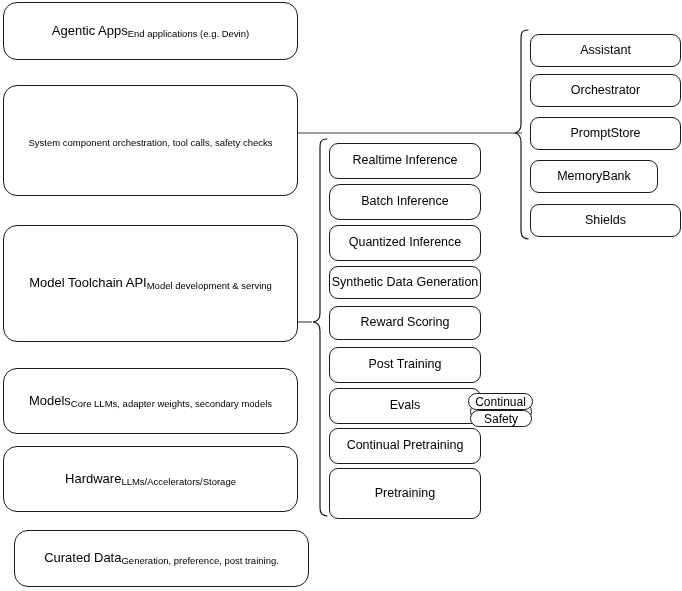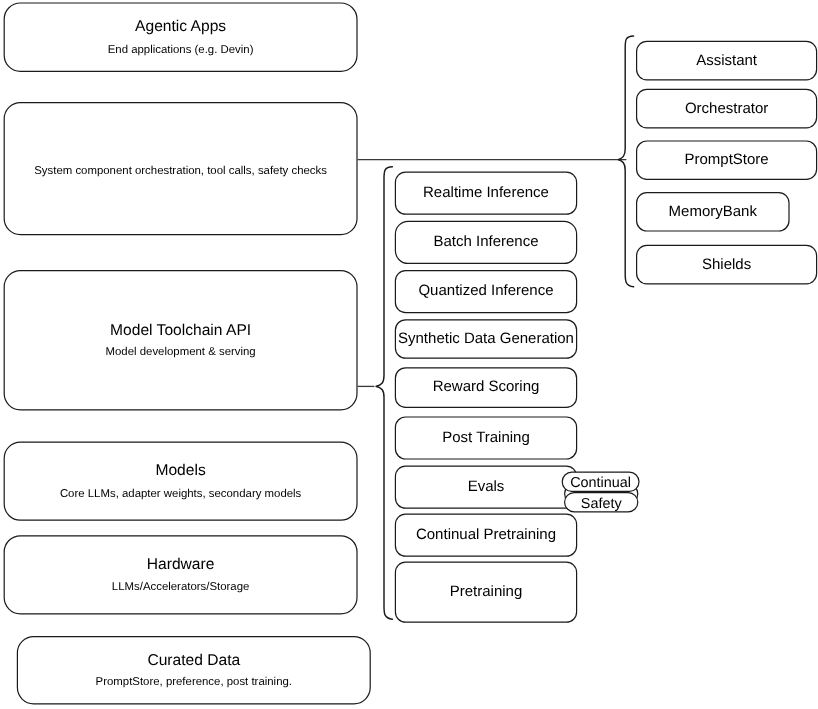--- a/index.html
+++ b/index.html
@@ -20,21 +20,21 @@
     left: 0; top: 0;
     width: 682px;
     height: 591px;
   }
   .node {
     position: absolute;
     box-sizing: border-box;
     border: 1px solid #1a1a1a;
     background: #ffffff;
     display: flex;
-    flex-direction: column;
+    flex-direction: row;
     align-items: center;
     justify-content: center;
     text-align: center;
     line-height: 1.25;
   }
   
   .layer {
     border-radius: 14px;
     padding: 4px 10px;
   }
@@ -123,21 +123,21 @@
     <div class="subtitle">Core LLMs, adapter weights, secondary models</div>
   </div>
 
   <div class="node layer" style="left:3px; top:446px; width:295px; height:66px;">
     <div class="title">Hardware</div>
     <div class="subtitle">LLMs/Accelerators/Storage</div>
   </div>
 
   <div class="node layer" style="left:3px; top:530px; width:295px; height:57px;margin-left:11px;">
     <div class="title">Curated Data</div>
-    <div class="subtitle">PromptStore, preference, post training.</div>
+    <div class="subtitle">Generation, preference, post training.</div>
   </div>
 
   <div class="node chip" style="left:329px; top:143px; width:152px; height:36px;">
     <span>Realtime Inference</span>
   </div>
   <div class="node chip" style="left:329px; top:184px; width:152px; height:36px;border-radius:11px;">
     <span>Batch Inference</span>
   </div>
   <div class="node chip" style="left:329px; top:225px; width:152px; height:36px;">
     <span>Quantized Inference</span>

